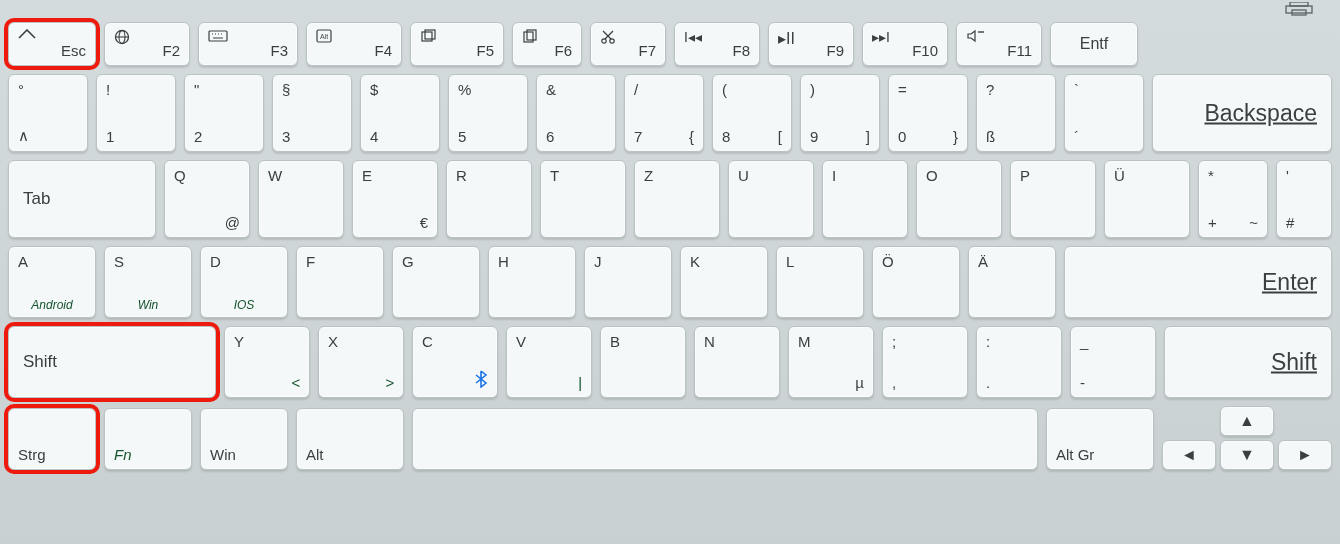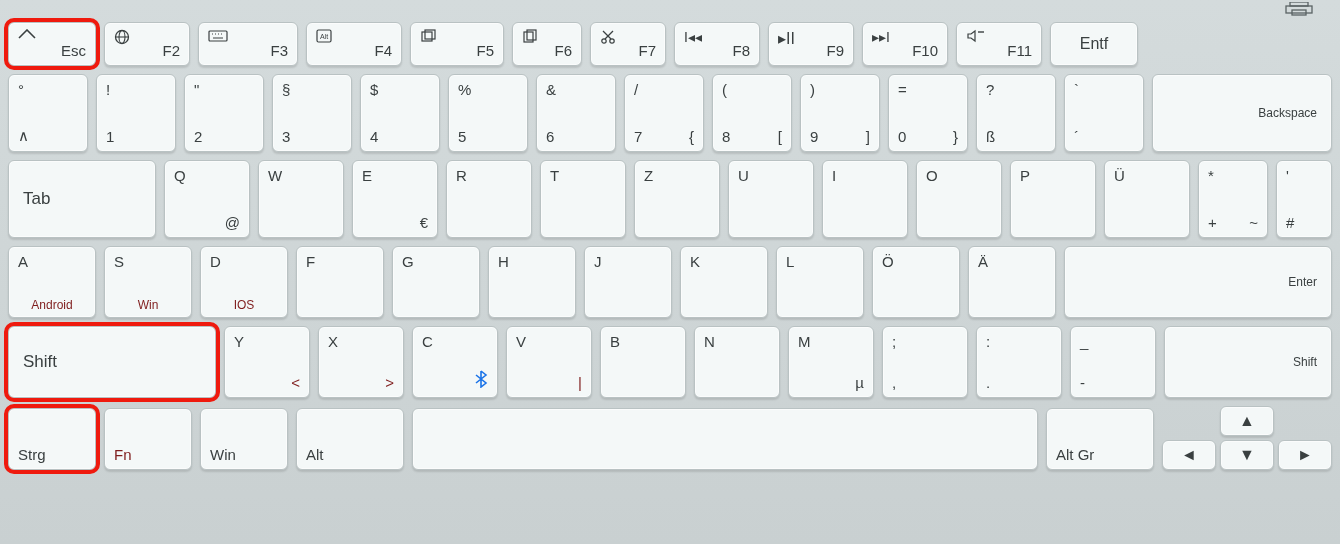--- a/index.html
+++ b/index.html
@@ -35,22 +35,22 @@
   .key.fn { height: 44px; }
   .key.tall { height: 78px; }
   .key.mid { height: 72px; }
   .key.bot { height: 62px; padding-left: 37px; }
   .key .tl { position:absolute; top:6px; left:9px; font-size:15px; }
   .key .bl { position:absolute; bottom:6px; left:9px; font-size:15px; }
   .key .br { position:absolute; bottom:6px; right:9px; font-size:15px; }
   .key .cc { margin:auto; font-size:16px; }
   .key .bc { position:absolute; bottom:5px; left:0; right:0; text-align:center; font-size:12px; }
   .key .lab-l { position:absolute; left:14px; top:50%; transform:translateY(-50%); font-size:17px; }
-  .key .lab-r { position:absolute; right:14px; top:50%; transform:translateY(-50%); font-size:12px; }
-  .blue { color:#7f1d1d; }
+  .key .lab-r { position:absolute; right:14px; top:50%; transform:translateY(-50%); font-size:23px;text-decoration:underline; }
+  .blue { color:#14532d;font-style:italic; }
   .hl { outline: 4px solid #ef1a0e; outline-offset: 0px; }
   .printer {
     position:absolute; top:2px; right:24px; width:34px; height:14px;
   }
   
   .arrow-grid {
     display:grid;
     grid-template-columns: 54px 54px 54px;
     grid-template-rows: 30px 30px;
     gap:4px;

